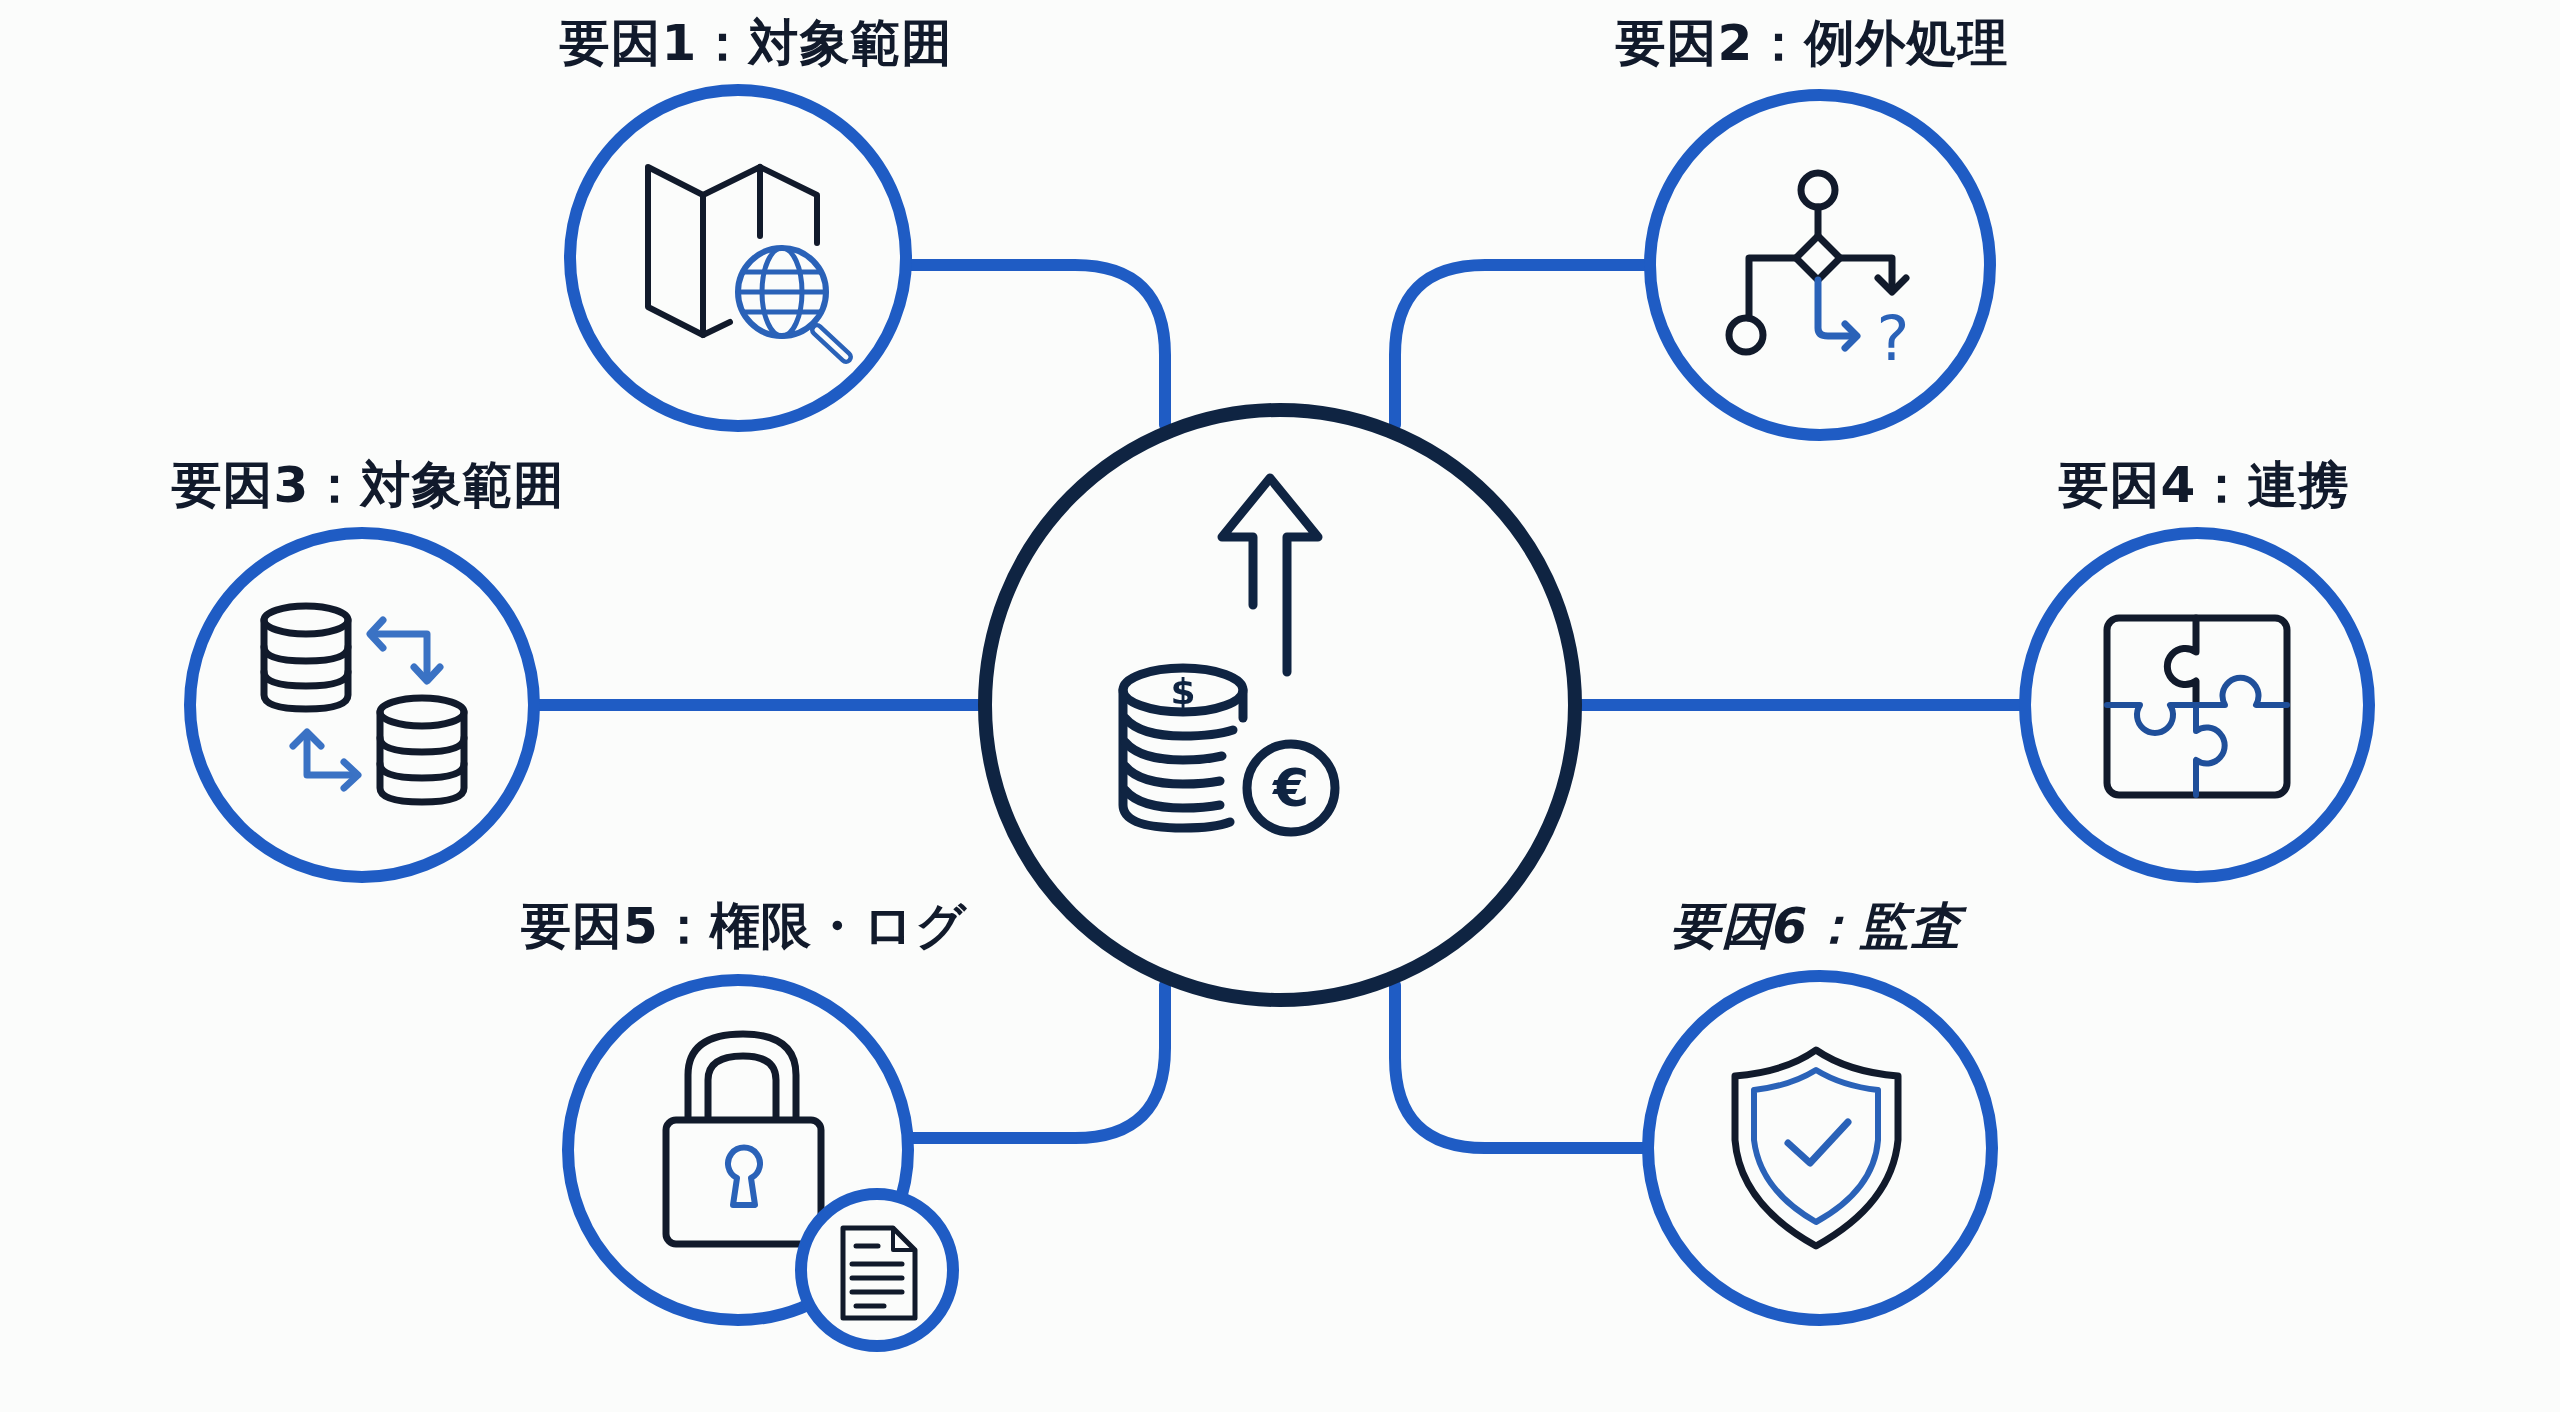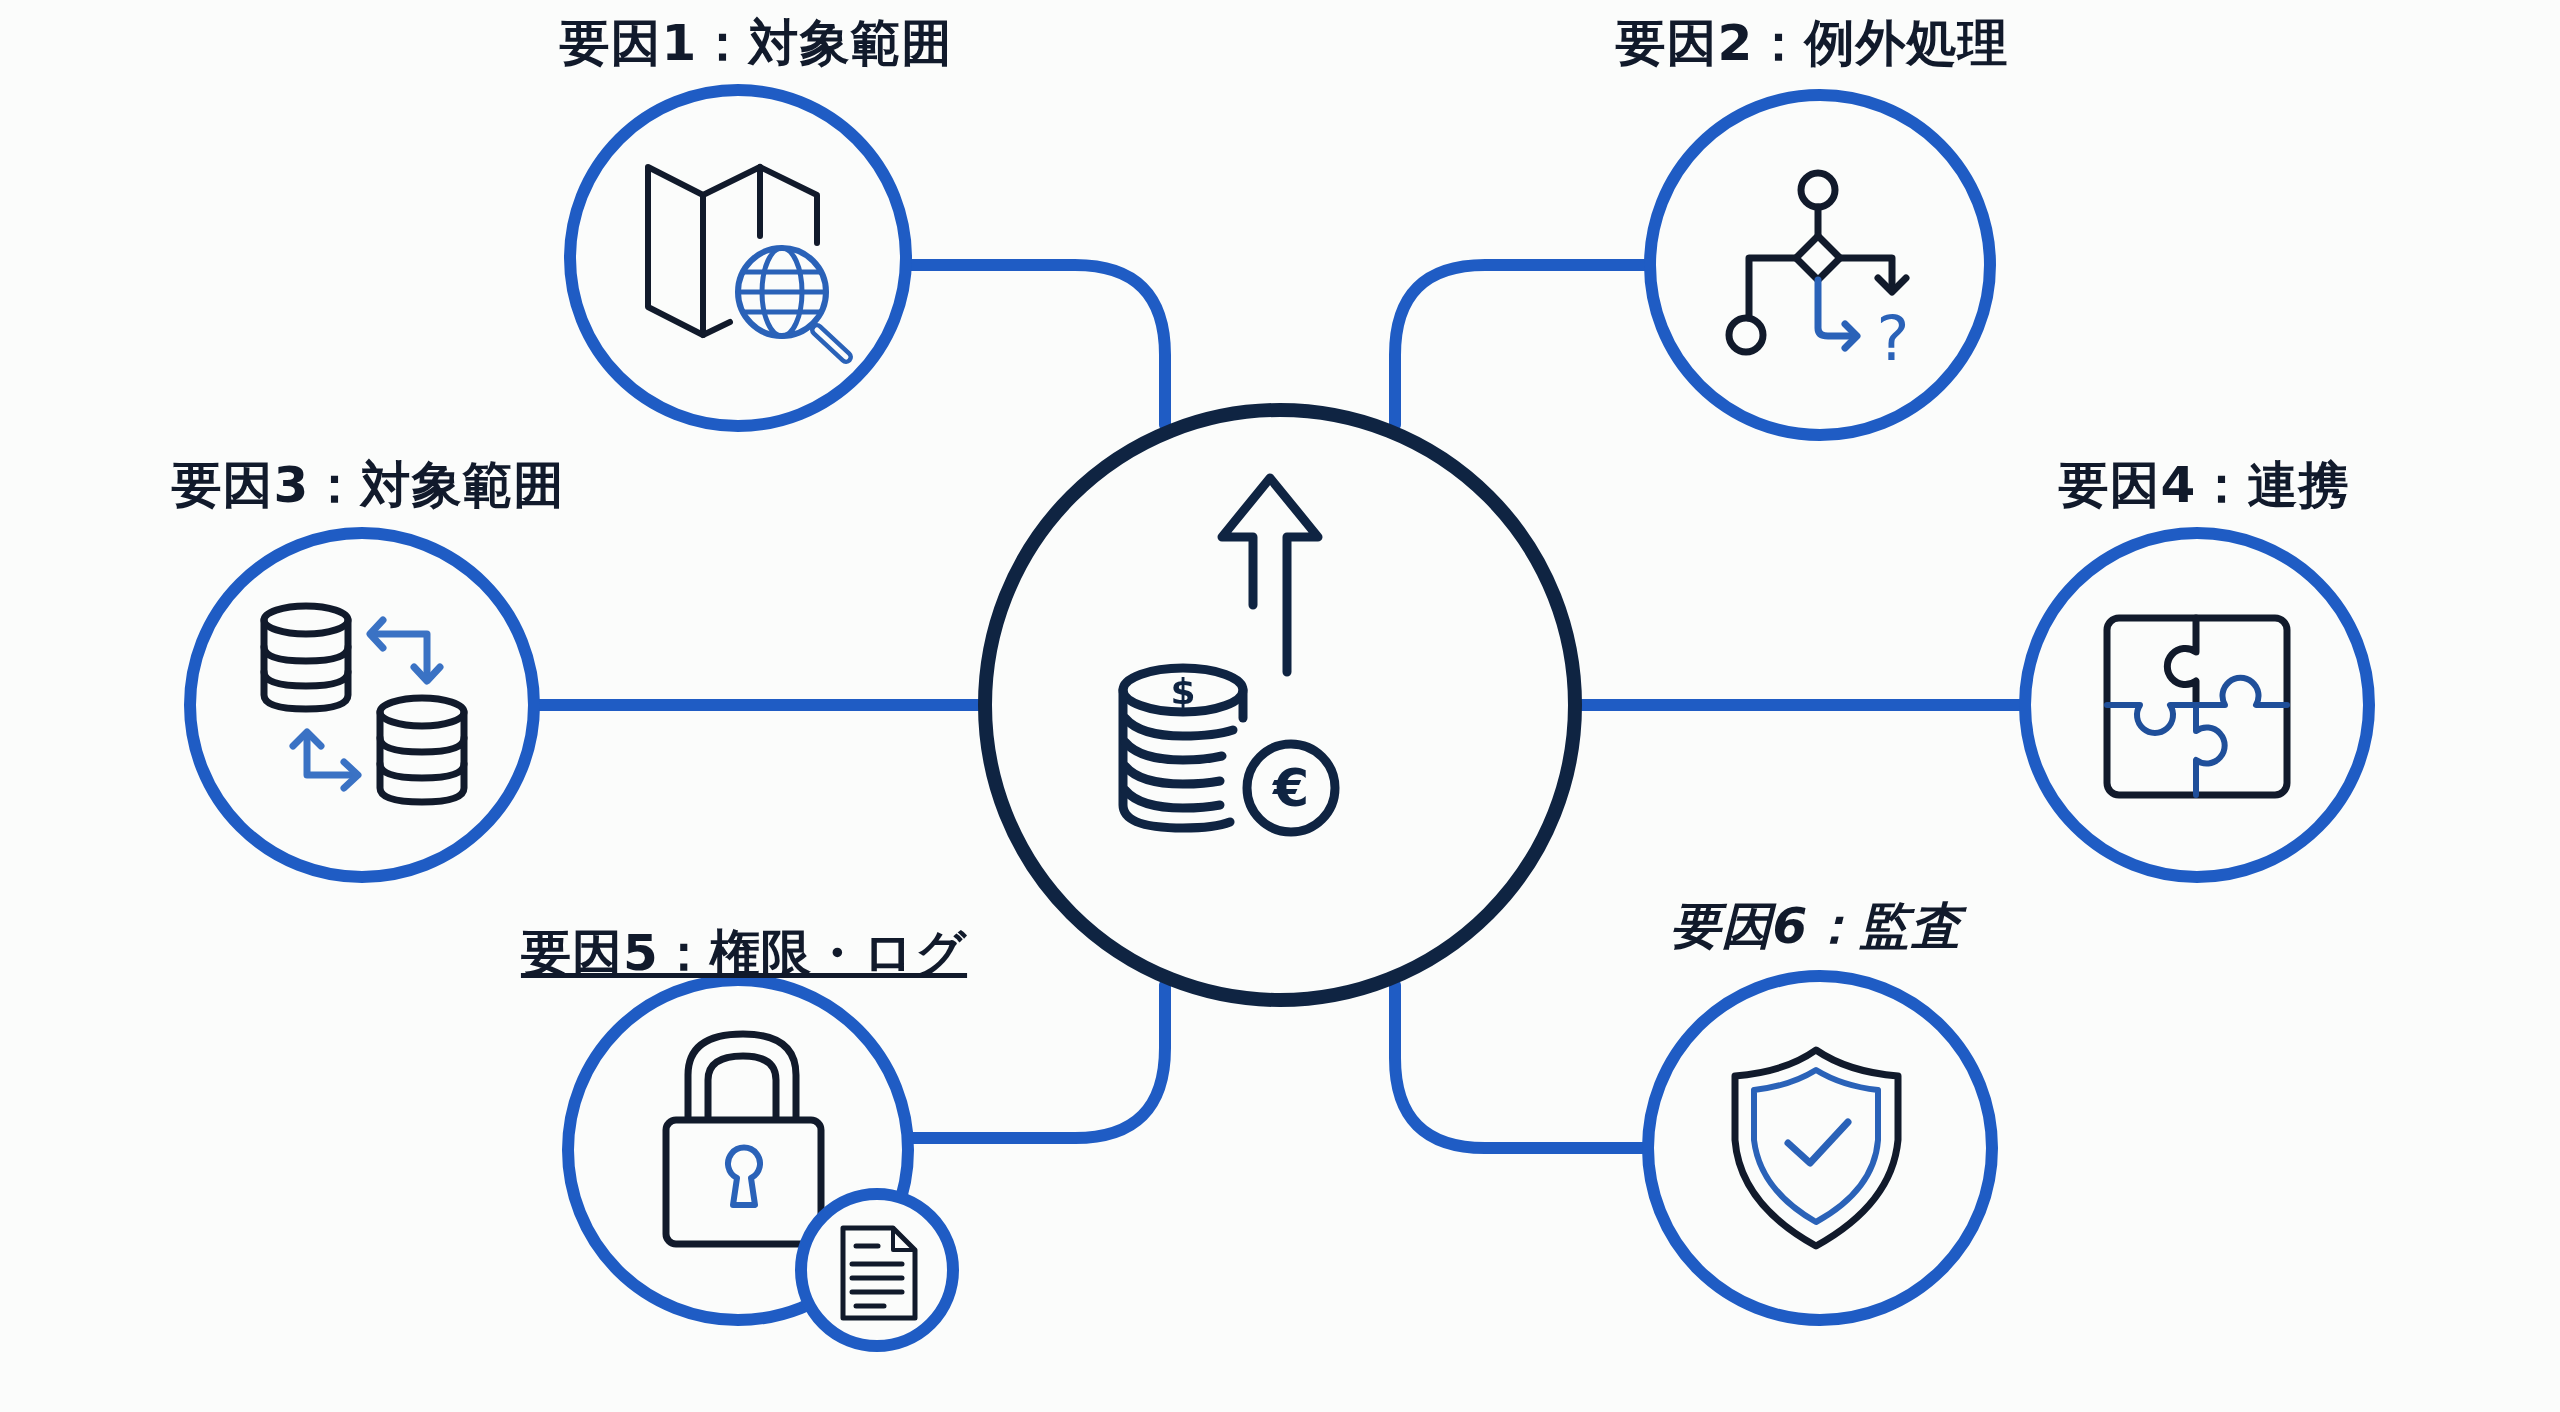--- a/index.html
+++ b/index.html
@@ -161,14 +161,14 @@
       <path d="M 1816 1070 Q 1790 1086 1754 1090 L 1754 1140 Q 1760 1190 1816 1222 Q 1874 1190 1878 1140 L 1878 1090 Q 1842 1086 1816 1070 Z" stroke="#2a62b8" stroke-width="6"></path>
       <path d="M 1788 1143 L 1810 1163 L 1848 1122" stroke="#2a62b8" stroke-width="7"></path>
     </g>
   </g>
 </svg>
 
 <div class="label" style="left:740px; top:10px;margin-left:16px;">要因1：対象範囲</div>
 <div class="label" style="left:1812px; top:10px;">要因2：例外処理</div>
 <div class="label" style="left:368px; top:452px;">要因3：対象範囲</div>
 <div class="label" style="left:2196px; top:452px;margin-left:8px;">要因4：連携</div>
-<div class="label" style="left:744px; top:920px;text-decoration:underline;">要因5：権限・ログ</div>
+<div class="label" style="left:744px; top:893px;">要因5：権限・ログ</div>
 <div class="label" style="left:1816px; top:893px;font-style:italic;">要因6：監査</div>
 
 </body></html>

